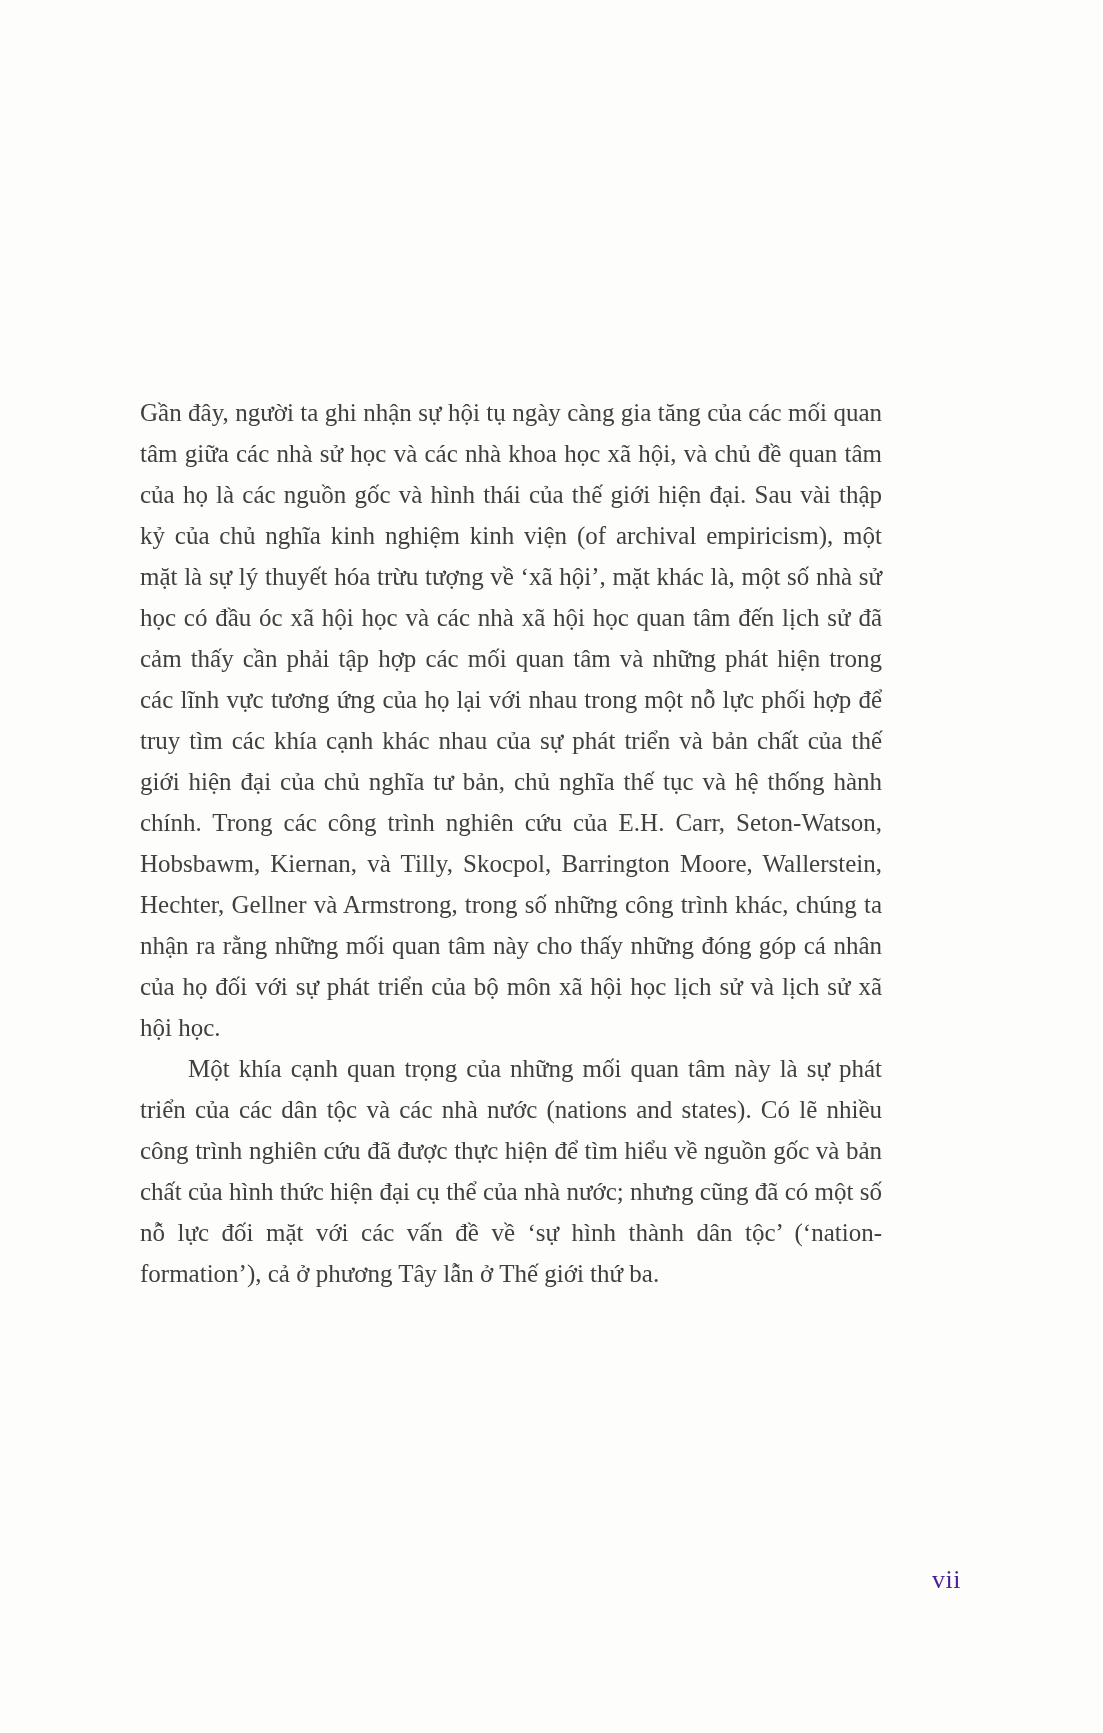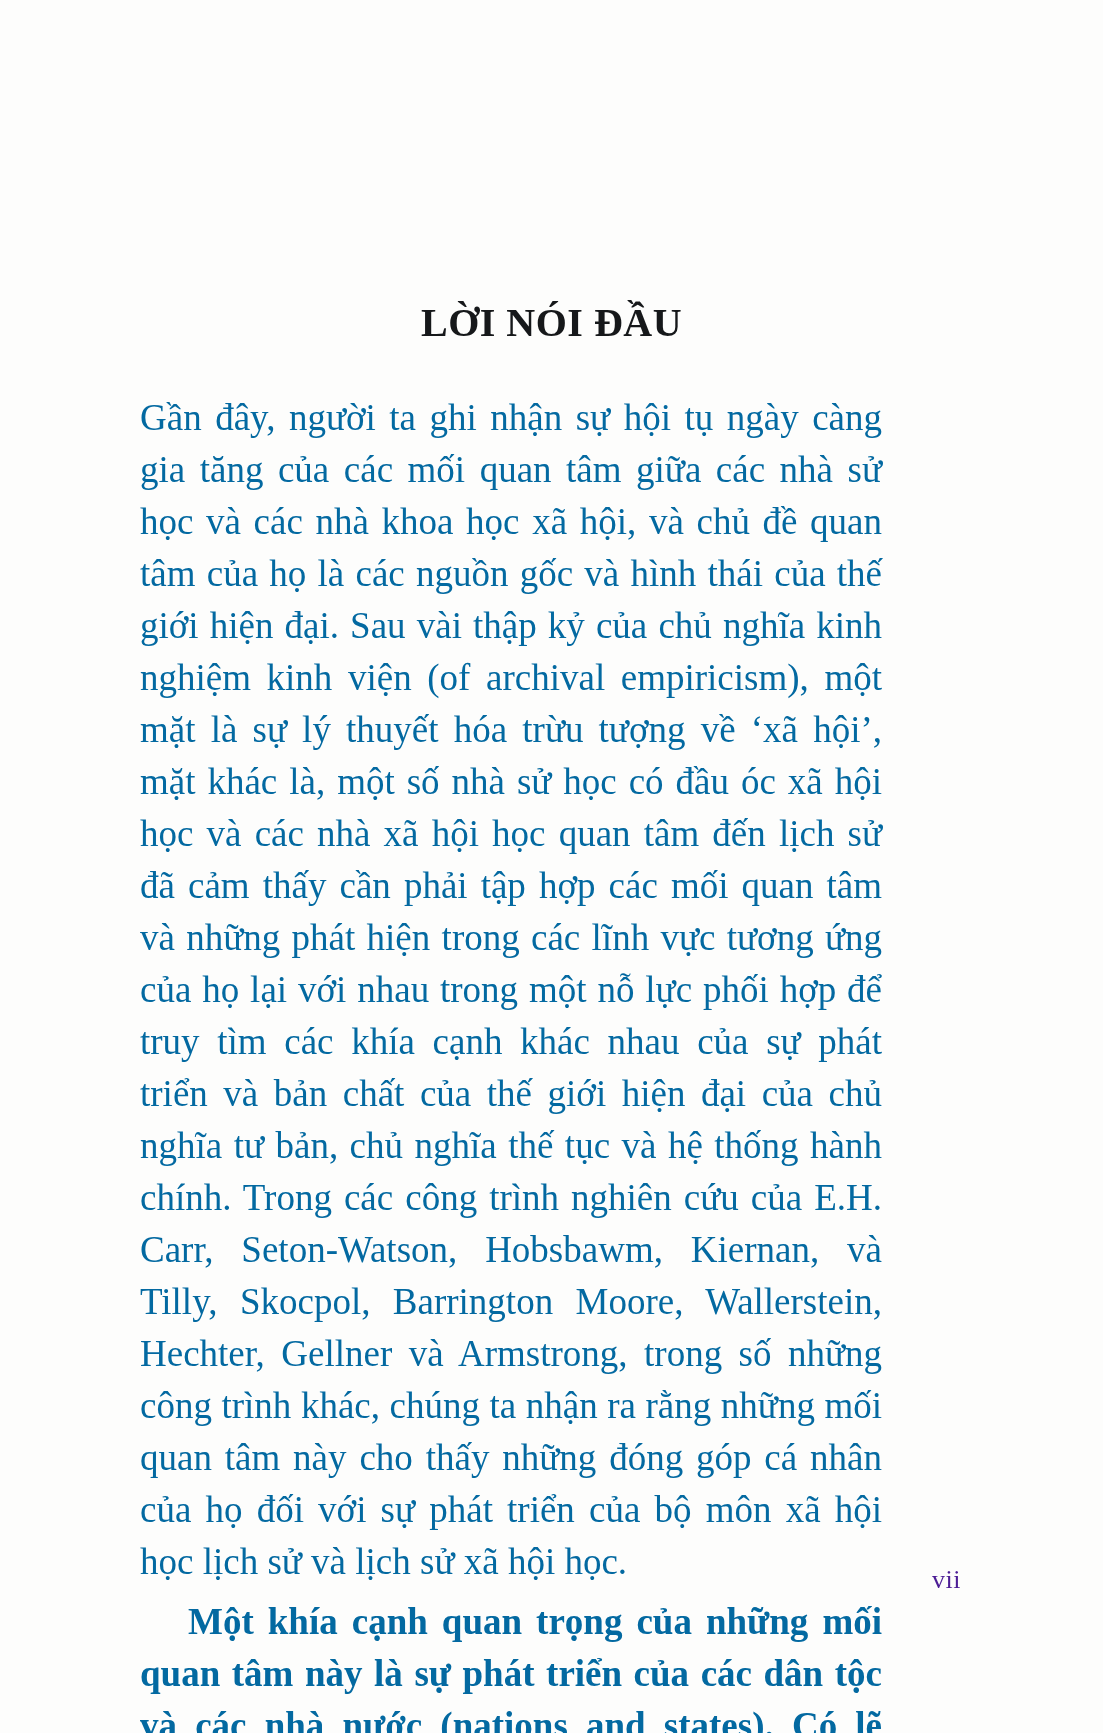--- a/index.html
+++ b/index.html
@@ -37,54 +37,52 @@
 
   .text-block {
     position: absolute;
     left: 140px;
     top: 392px;
     width: 742px;
   }
 
   .para {
     margin: 0;
-    font-size: 37px;
-    line-height: 52px;
+    font-size: 25px;
+    line-height: 41px;
     text-align: justify;
     text-justify: inter-word;
-    color: #0369a1;
+    color: #404040;
     -webkit-hyphens: none;
     hyphens: none;
   }
 
   .para.indent {
     text-indent: 48px;
-    margin-top: 8px;
-    font-weight: bold;
+    margin-top: 0px;
   }
 
   .para-last-line-left {
     text-align-last: left;
   }
 
   .folio {
     position: absolute;
     right: 142px;
     bottom: 138px;
     font-size: 26px;
     color: #4c1d95;
     letter-spacing: 0.5px;
   }
 </style>
 </head>
 <body>
 
 <div class="page">
 
-  <h1 class="page-title">LỜI NÓI ĐẦU</h1>
 
   <div class="text-block">
     <p class="para">Gần đây, người ta ghi nhận sự hội tụ ngày càng gia tăng của các mối quan tâm giữa các nhà sử học và các nhà khoa học xã hội, và chủ đề quan tâm của họ là các nguồn gốc và hình thái của thế giới hiện đại. Sau vài thập kỷ của chủ nghĩa kinh nghiệm kinh viện (of archival empiricism), một mặt là sự lý thuyết hóa trừu tượng về ‘xã hội’, mặt khác là, một số nhà sử học có đầu óc xã hội học và các nhà xã hội học quan tâm đến lịch sử đã cảm thấy cần phải tập hợp các mối quan tâm và những phát hiện trong các lĩnh vực tương ứng của họ lại với nhau trong một nỗ lực phối hợp để truy tìm các khía cạnh khác nhau của sự phát triển và bản chất của thế giới hiện đại của chủ nghĩa tư bản, chủ nghĩa thế tục và hệ thống hành chính. Trong các công trình nghiên cứu của E.H. Carr, Seton-Watson, Hobsbawm, Kiernan, và Tilly, Skocpol, Barrington Moore, Wallerstein, Hechter, Gellner và Armstrong, trong số những công trình khác, chúng ta nhận ra rằng những mối quan tâm này cho thấy những đóng góp cá nhân của họ đối với sự phát triển của bộ môn xã hội học lịch sử và lịch sử xã hội học.</p>
     <p class="para indent para-last-line-left">Một khía cạnh quan trọng của những mối quan tâm này là sự phát triển của các dân tộc và các nhà nước (nations and states). Có lẽ nhiều công trình nghiên cứu đã được thực hiện để tìm hiểu về nguồn gốc và bản chất của hình thức hiện đại cụ thể của nhà nước; nhưng cũng đã có một số nỗ lực đối mặt với các vấn đề về ‘sự hình thành dân tộc’ (‘nation-formation’), cả ở phương Tây lẫn ở Thế giới thứ ba.</p>
   </div>
 
   <div class="folio">vii</div>
 
 </div>
 

